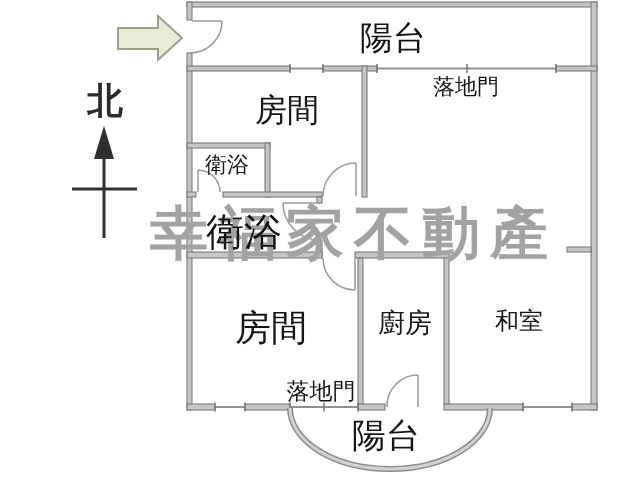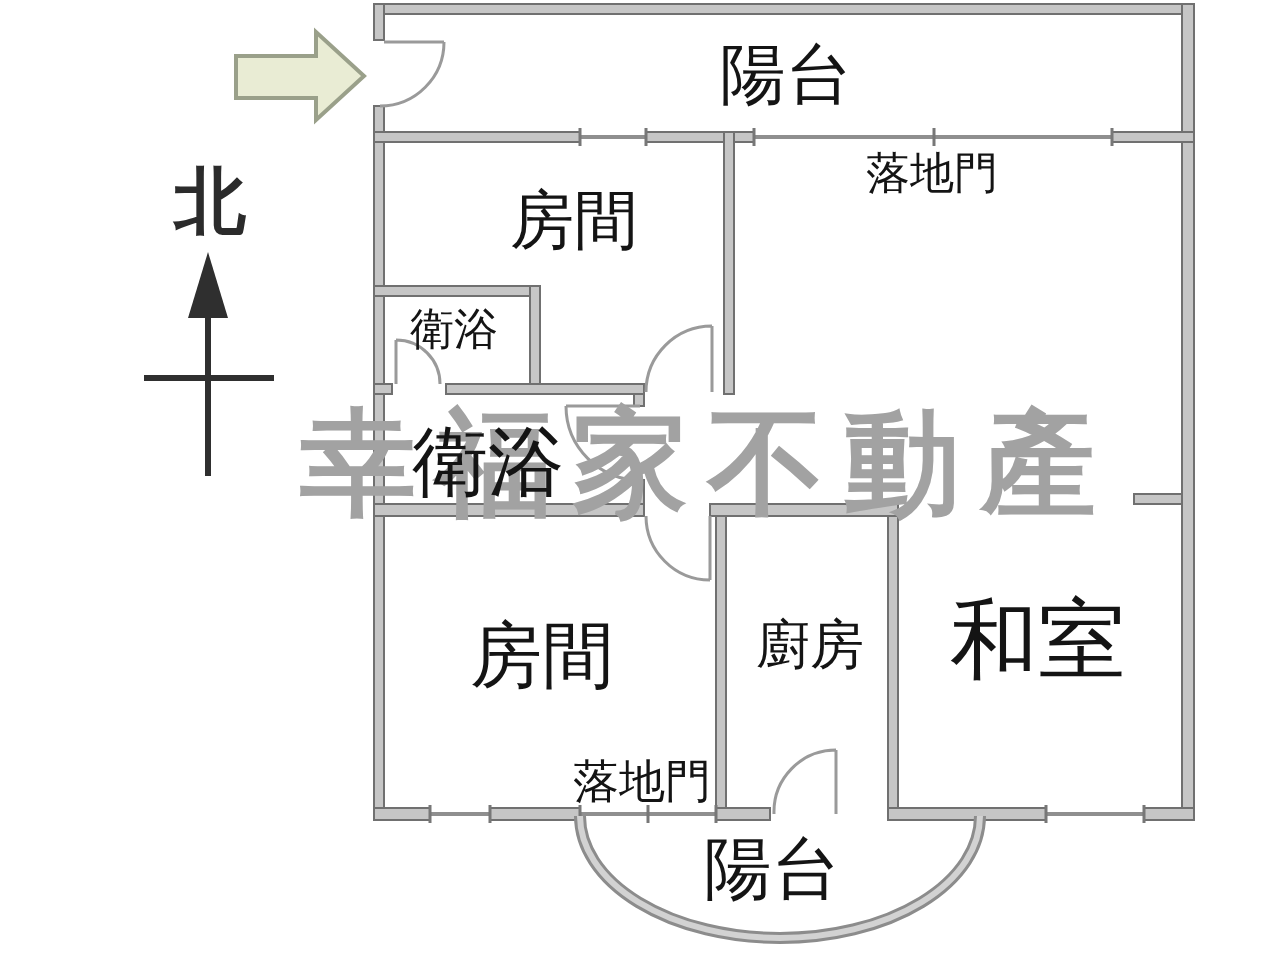--- a/index.html
+++ b/index.html
@@ -13,21 +13,21 @@
     color:#141414;white-space:nowrap;line-height:1;text-align:right;
   }
   .lbl-balcony-top{left:393px;top:37px;font-size:33px;}
   .lbl-door-top{left:466px;top:87px;font-size:22px;}
   .lbl-room-top{left:287px;top:110px;font-size:32px;}
   .lbl-living{left:486px;top:168px;font-size:36px;}
   .lbl-bath-small{left:227px;top:165px;font-size:22px;}
   .lbl-bath-large{left:244px;top:232px;font-size:38px;}
   .lbl-room-bottom{left:271px;top:328px;font-size:36px;}
   .lbl-kitchen{left:405px;top:323px;font-size:27px;}
-  .lbl-tatami{left:519px;top:321px;font-size:44px;}
+  .lbl-tatami{left:519px;top:321px;font-size:24px;}
   .lbl-door-bottom{left:321px;top:391px;font-size:23px;}
   .lbl-balcony-bottom{left:386px;top:435px;font-size:34px;}
   .lbl-north{left:105px;top:101px;font-size:36px;font-weight:bold;color:#2b2b2b;}
   .watermark{
     position:absolute;z-index:2;left:150px;top:235px;transform:translateY(-54%);
     font-size:58px;font-weight:bold;color:#a2a2a2;letter-spacing:10px;
     white-space:nowrap;line-height:1;
   }
   .wall{fill:#c6c6c6;stroke:#707070;stroke-width:1;}
   .thinline{stroke:#8f8f8f;stroke-width:2;fill:none;}

